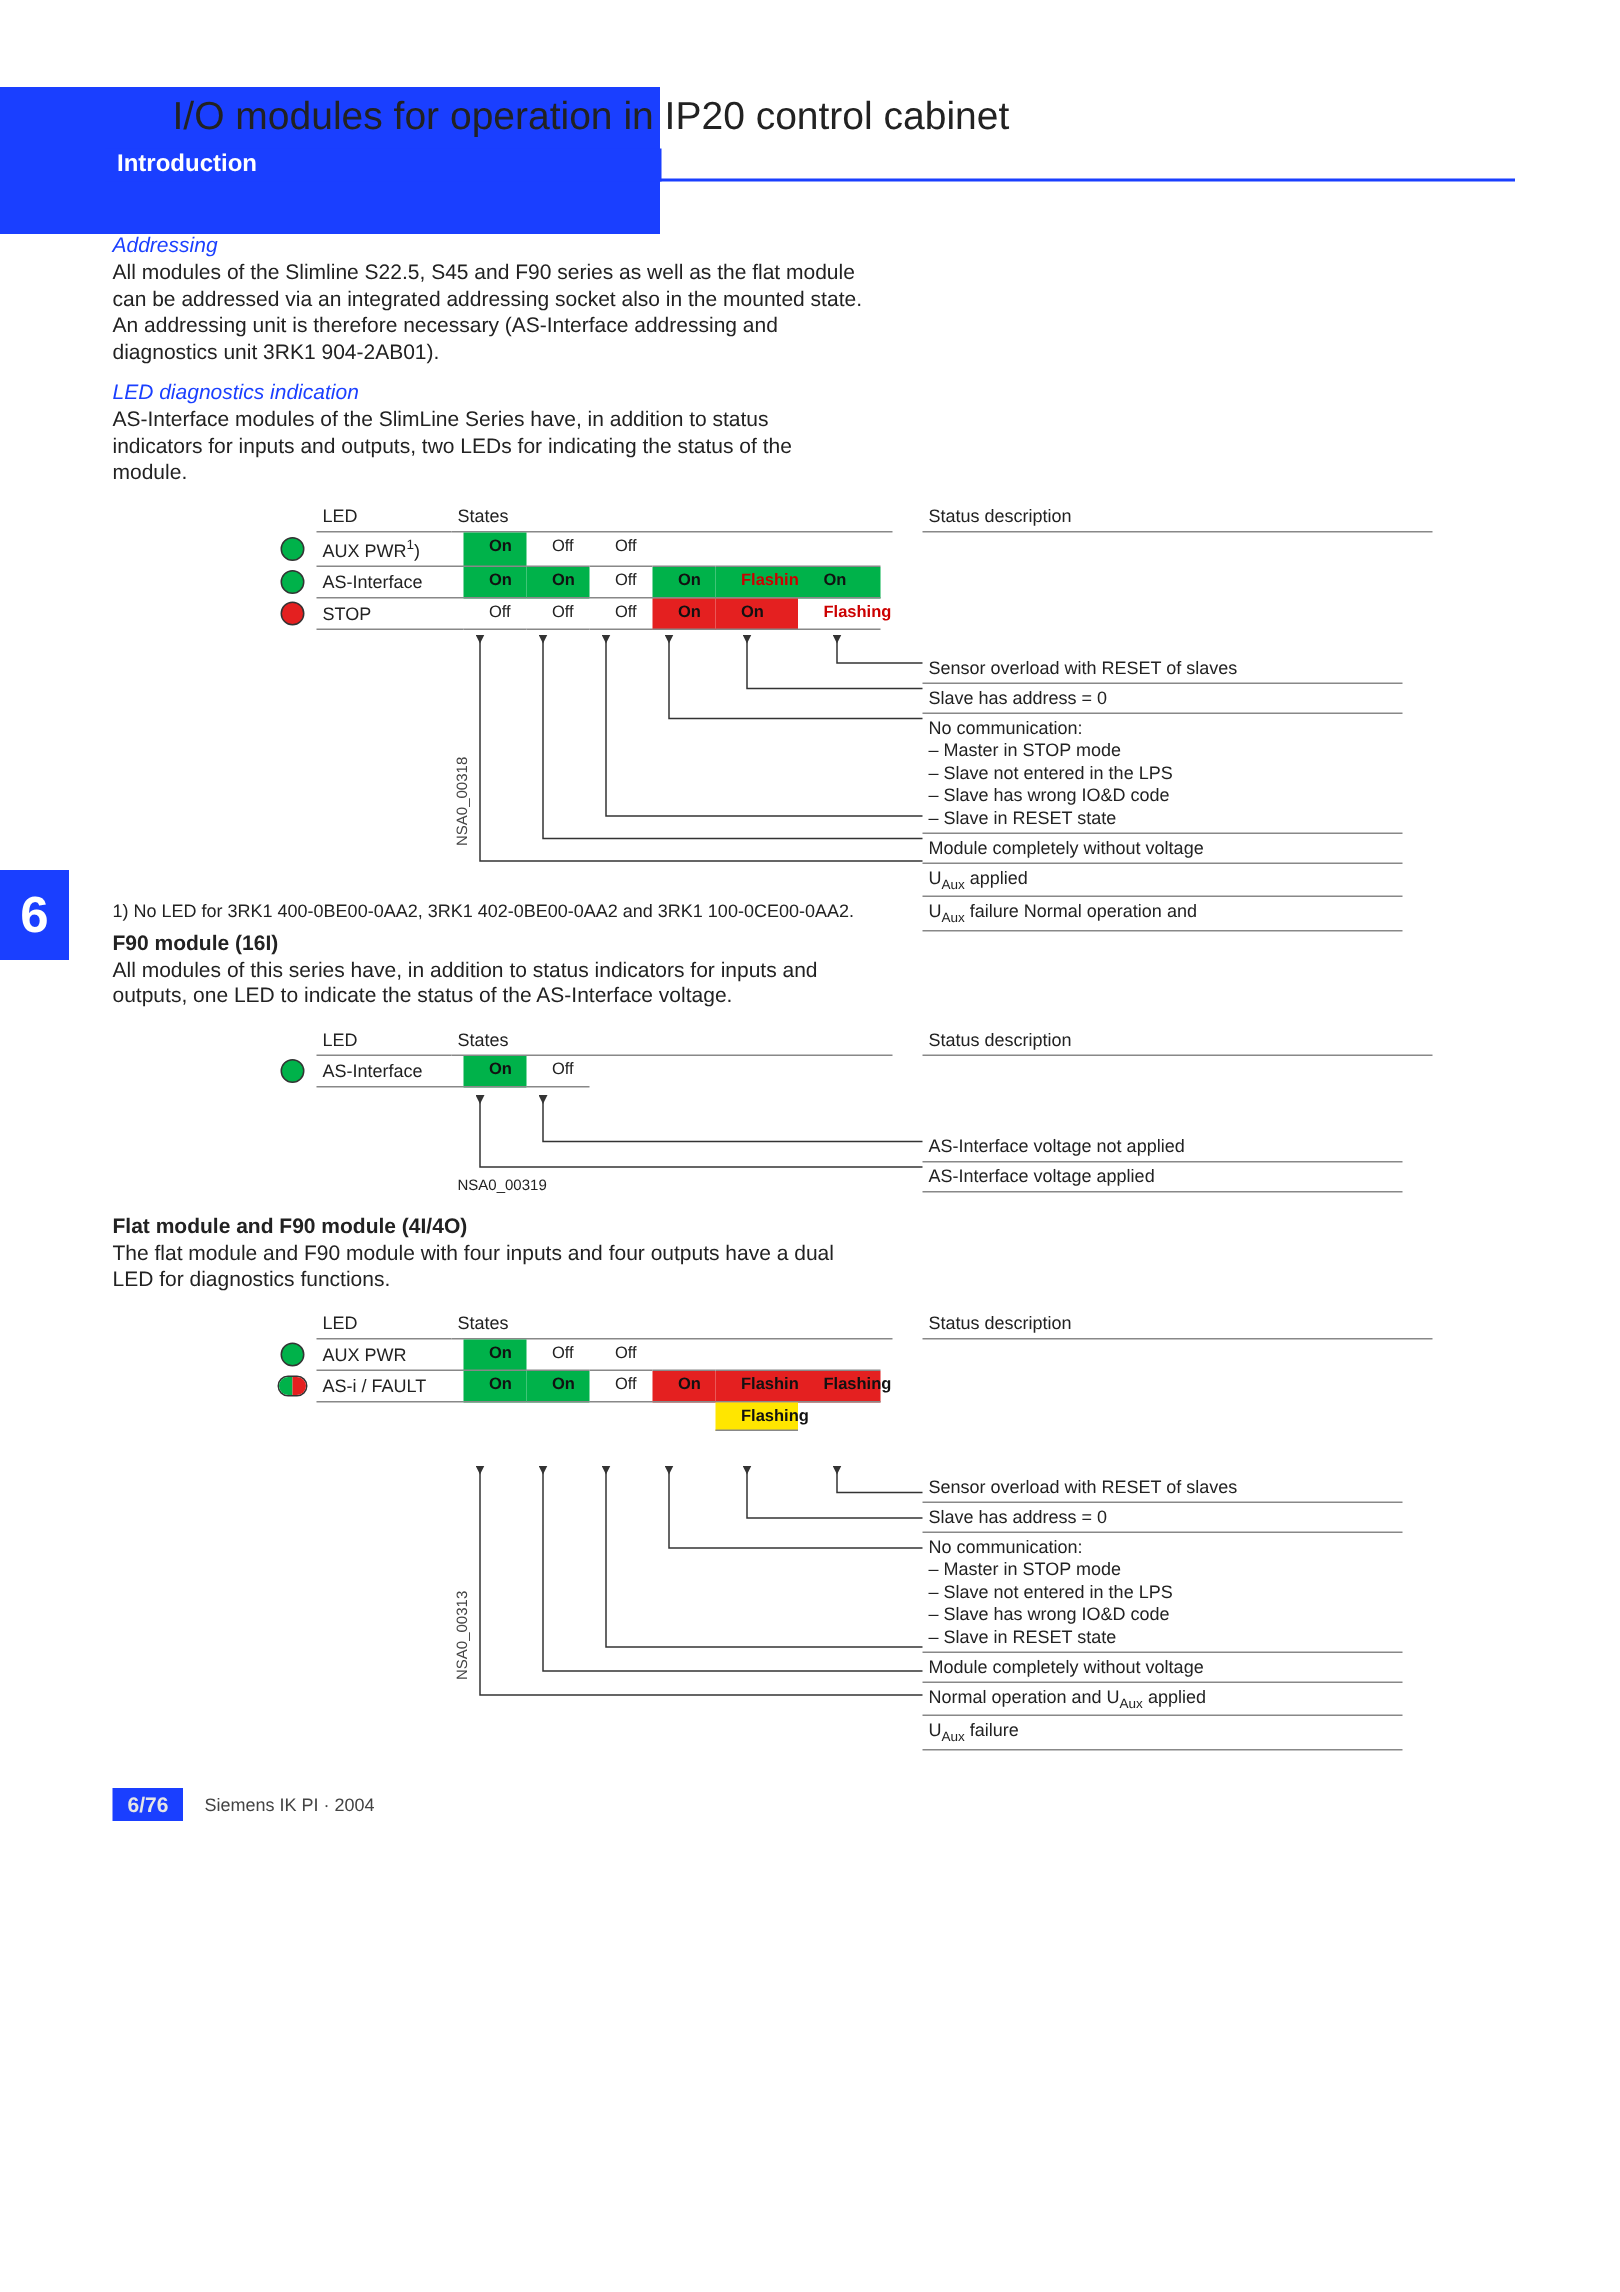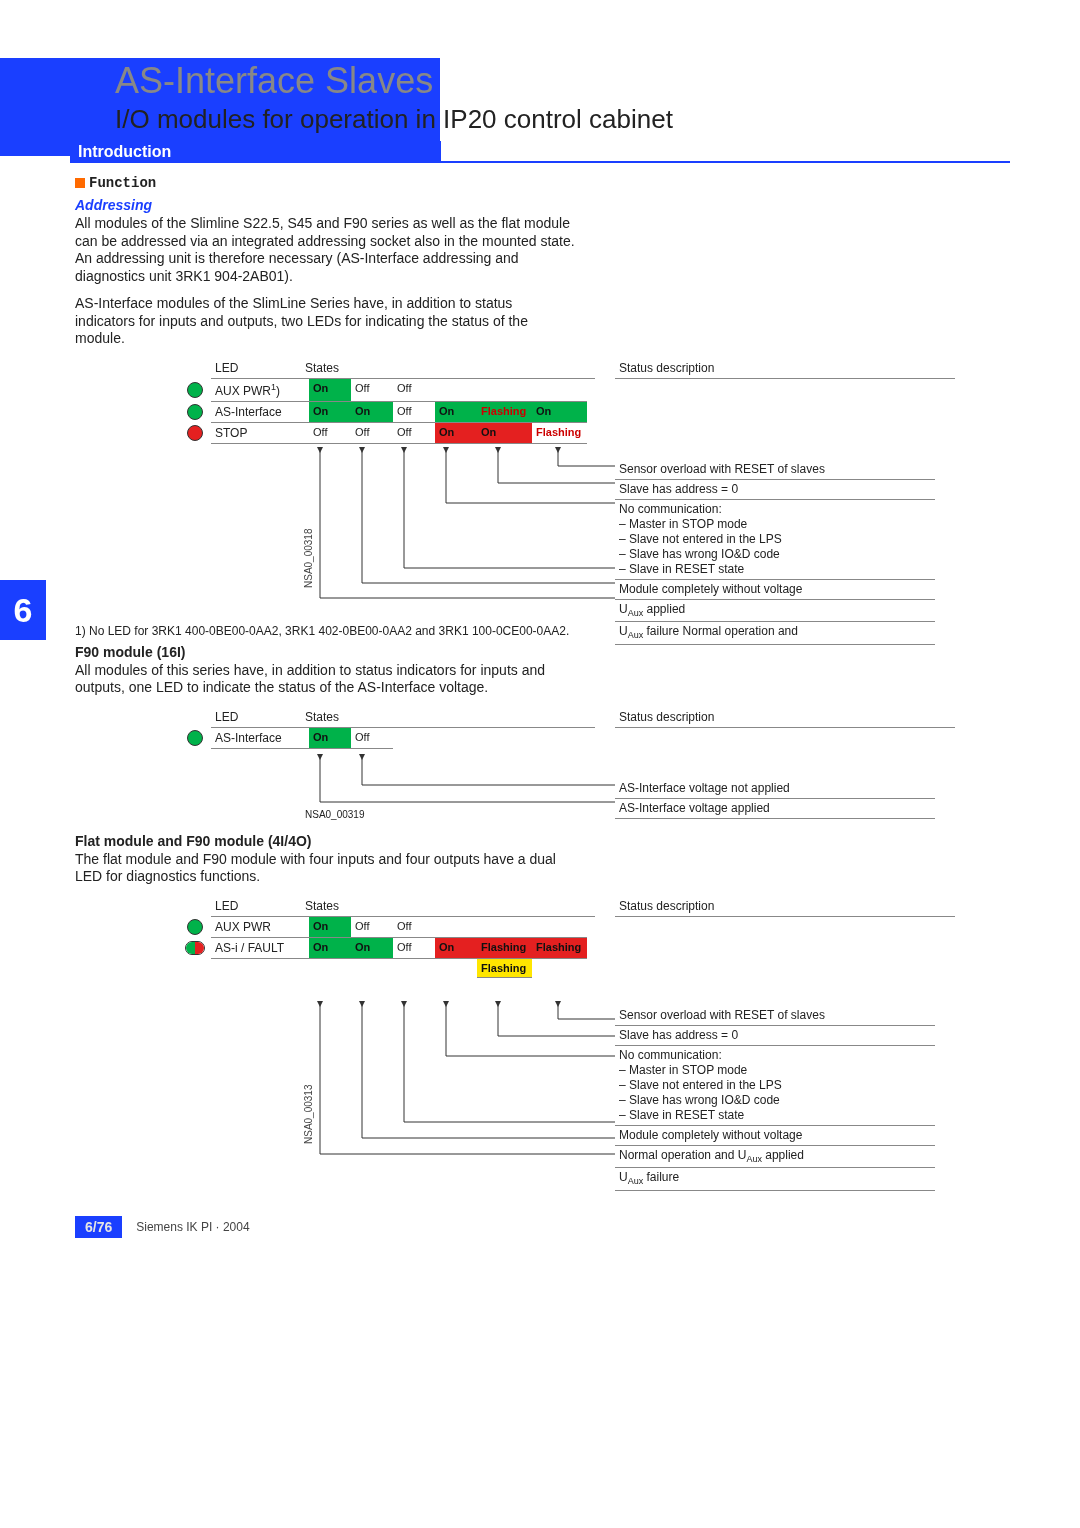--- a/index.html
+++ b/index.html
@@ -68,21 +68,21 @@
   }
   .orange-sq {
     width: 10px;
     height: 10px;
     background: #ff6a00;
     margin-right: 4px;
   }
   .bold { font-weight: bold; }
   .sub-blue {
     color: #1a3fff;
-    font-weight: bold;
+    font-weight: normal;
     font-style: italic;
     margin-top: 6px;
     margin-bottom: 2px;
     font-size: 14px;
   }
   .para {
     max-width: 500px;
     line-height: 1.25;
     margin: 2px 0 10px 0;
   }
@@ -126,21 +126,21 @@
   .dual-led > div { flex: 1; }
   .c-green { background: #00b24a; }
   .c-red { background: #e42020; }
   .label-col {
     width: 90px;
     padding: 3px 4px;
     border-bottom: 1px solid #888;
   }
   .state-cell {
     width: 42px;
-    padding: 3px 4px;
+    padding: 3px 17px;
     border-bottom: 1px solid #888;
     font-size: 11px;
     font-weight: bold;
     box-sizing: border-box;
   }
   .state-cell.wide { width: 55px; }
   .g { background: #00b24a; color:#111; }
   .r { background: #e42020; color:#111; }
   .y { background: #ffe600; color:#111; }
   .plain { background: transparent; font-weight: normal; color:#222; }
@@ -217,37 +217,37 @@
     font-size: 12px;
     color: #444;
   }
 </style>
 </head>
 <body>
 
 <div class="page">
   <div class="blue-tab"></div>
   <div class="header">
-    <h1 class="title">AS-Interface Slaves</h1>
     <div class="subtitle">I/O modules for operation in IP20 control cabinet</div>
   </div>
 
   <div class="intro-bar">
     <div class="intro-label">Introduction</div>
   </div>
 
   <div class="content">
     <div class="section-hdr">
       <div class="orange-sq"></div>
       <span class="bold">Function</span>
     </div>
 
     <div class="sub-blue">Addressing</div>
     <p class="para">All modules of the Slimline S22.5, S45 and F90 series as well as the flat module can be addressed via an integrated addressing socket also in the mounted state. An addressing unit is therefore necessary (AS-Interface addressing and diagnostics unit 3RK1 904-2AB01).</p>
 
+    <div class="sub-blue">LED diagnostics indication</div>
     <p class="para">AS-Interface modules of the SlimLine Series have, in addition to status indicators for inputs and outputs, two LEDs for indicating the status of the module.</p>
 
     <div class="diagram" style="height:260px;">
 
       <div class="row">
         <div class="spacer"></div>
         <div class="hdr-cells" style="width:90px;">
             <div>LED</div>
           </div>
         <div class="hdr-cells" style="width:294px;">

